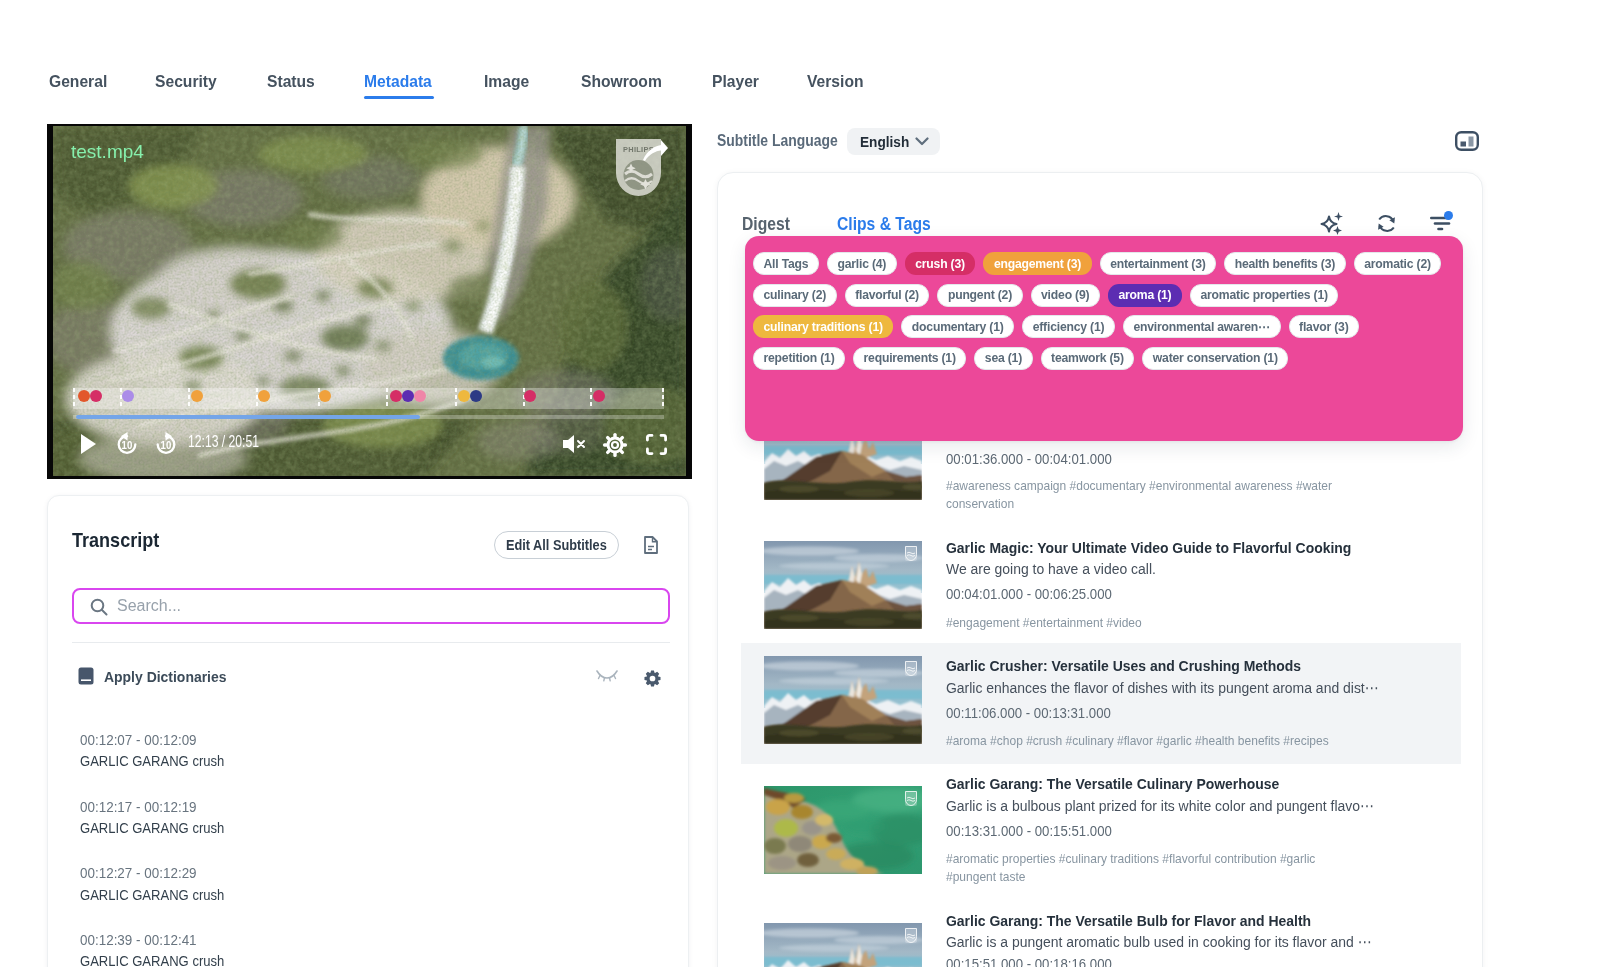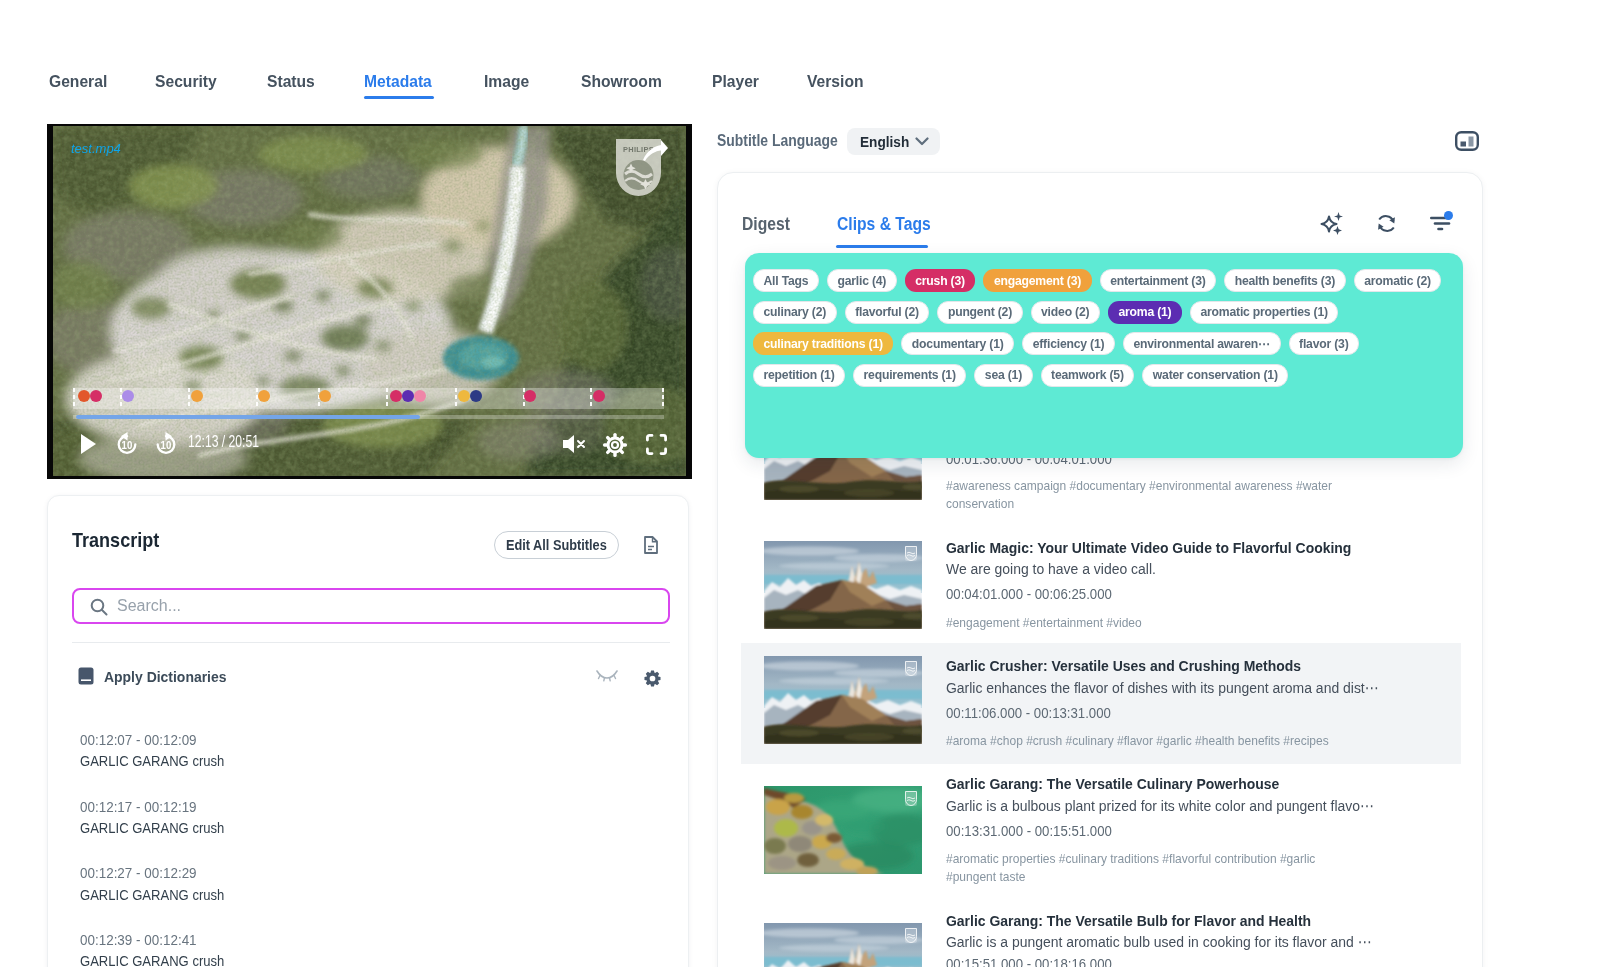--- a/index.html
+++ b/index.html
@@ -6,21 +6,21 @@
   html,body { width:1600px; height:967px; background:#fff; overflow:hidden;
     font-family:"Liberation Sans", sans-serif; }
   .abs { position:absolute; }
   
   .tab { position:absolute; top:72px; font-size:17px; font-weight:700; color:#45525f;
     transform:scaleX(0.92); transform-origin:0 50%; white-space:nowrap; }
   .tab.active { color:#2b7ceb; }
   
   #video { position:absolute; left:47px; top:124px; width:645px; height:355px; background:#070707; }
   #vscene { position:absolute; left:6px; top:2px; }
-  .vfile { position:absolute; left:24px; top:17px; color:#0ea5e9; font-size:13px; font-weight:400;font-style:italic; }
+  .vfile { position:absolute; left:24px; top:17px; color:#86efac; font-size:19px; font-weight:400; }
   .vtime { position:absolute; left:141px; top:309px; color:#fff; font-size:16px; transform:scaleX(0.76); transform-origin:0 50%; white-space:nowrap; }
   .tl-strip { position:absolute; left:26px; top:264px; width:591px; height:21px;
     background:rgba(255,255,255,0.32); }
   .tick { position:absolute; top:264px; width:2px; height:21px;
     background:repeating-linear-gradient(to bottom, rgba(255,255,255,0.95) 0 4px, rgba(255,255,255,0) 4px 7px); }
   .dot { position:absolute; top:266px; width:12px; height:12px; border-radius:50%; }
   .track { position:absolute; left:26px; top:291px; width:591px; height:4px; background:rgba(255,255,255,0.28); }
   .prog { position:absolute; left:29px; top:291px; width:344px; height:4px; background:#74a5e8; border-radius:2px; }
   
   #tcard { position:absolute; left:47px; top:495px; width:642px; height:500px;
@@ -40,21 +40,21 @@
   .tx { position:absolute; left:32px; font-size:14.5px; color:#323f4b; transform:scaleX(0.9); transform-origin:0 50%; white-space:nowrap; }
   
   .sublang { position:absolute; left:717px; top:132px; font-size:16px; font-weight:700; color:#5a6a7a; transform:scaleX(0.87); transform-origin:0 50%; white-space:nowrap; }
   .engbtn { position:absolute; left:847px; top:128px; width:93px; height:27px; background:#f0f2f4; border-radius:8px;padding-left:10px; }
   .engbtn b { position:absolute; left:13px; top:5px; font-size:15.5px; color:#222d38; transform:scaleX(0.88); transform-origin:0 50%; }
   
   #ccard { position:absolute; left:717px; top:172px; width:766px; height:812px;
     background:#fff; border:1px solid #eceff1; border-radius:16px;
     box-shadow:0 1px 6px rgba(20,40,60,0.05); }
   .ctab { position:absolute; top:41px; font-size:18px; font-weight:700; transform:scaleX(0.87); transform-origin:0 50%; white-space:nowrap; }
-  .chips { position:absolute; left:27px; top:80px; width:718px; height:205px; background:#5eead4;
+  .chips { position:absolute; left:27px; top:63px; width:718px; height:205px; background:#ec4899;
     border-radius:14px; box-shadow:0 6px 18px rgba(30,50,70,0.10), 0 1px 3px rgba(30,50,70,0.06); padding:16px 8px 14px; }
   .crow { display:flex; margin-bottom:8.5px; }
   .chip { display:inline-flex; align-items:center; height:23px; padding:0 9.5px; border-radius:11px;
     font-size:12.2px; font-weight:700; color:#5a6a78; background:#fff; border:1px solid #e3e7ea;
     margin-right:8px; white-space:nowrap; letter-spacing:-0.2px; }
   .chip.c { border:none; color:#fff; padding:0 10.5px; }
   .row-hl { position:absolute; left:23px; top:470px; width:720px; height:121px; background:#f2f4f6; }
   .thumb { position:absolute; left:46px; width:158px; height:88px; }
   .ctitle { position:absolute; left:228px; font-size:15.5px; font-weight:700; color:#26313c; transform:scaleX(0.90); transform-origin:0 50%; white-space:nowrap; }
   .cdesc { position:absolute; left:228px; font-size:15.5px; color:#454f5b; transform:scaleX(0.90); transform-origin:0 50%; white-space:nowrap; }
@@ -515,21 +515,21 @@
       <span class="chip c" style="background:#d52e66">crush (3)</span>
       <span class="chip c" style="background:#f0a13c">engagement (3)</span>
       <span class="chip">entertainment (3)</span>
       <span class="chip">health benefits (3)</span>
       <span class="chip">aromatic (2)</span>
     </div>
     <div class="crow">
       <span class="chip">culinary (2)</span>
       <span class="chip">flavorful (2)</span>
       <span class="chip">pungent (2)</span>
-      <span class="chip">video (2)</span>
+      <span class="chip">video (9)</span>
       <span class="chip c" style="background:#5c2db2">aroma (1)</span>
       <span class="chip">aromatic properties (1)</span>
     </div>
     <div class="crow">
       <span class="chip c" style="background:#eeb83e">culinary traditions (1)</span>
       <span class="chip">documentary (1)</span>
       <span class="chip">efficiency (1)</span>
       <span class="chip">environmental awaren⋯</span>
       <span class="chip">flavor (3)</span>
     </div>

